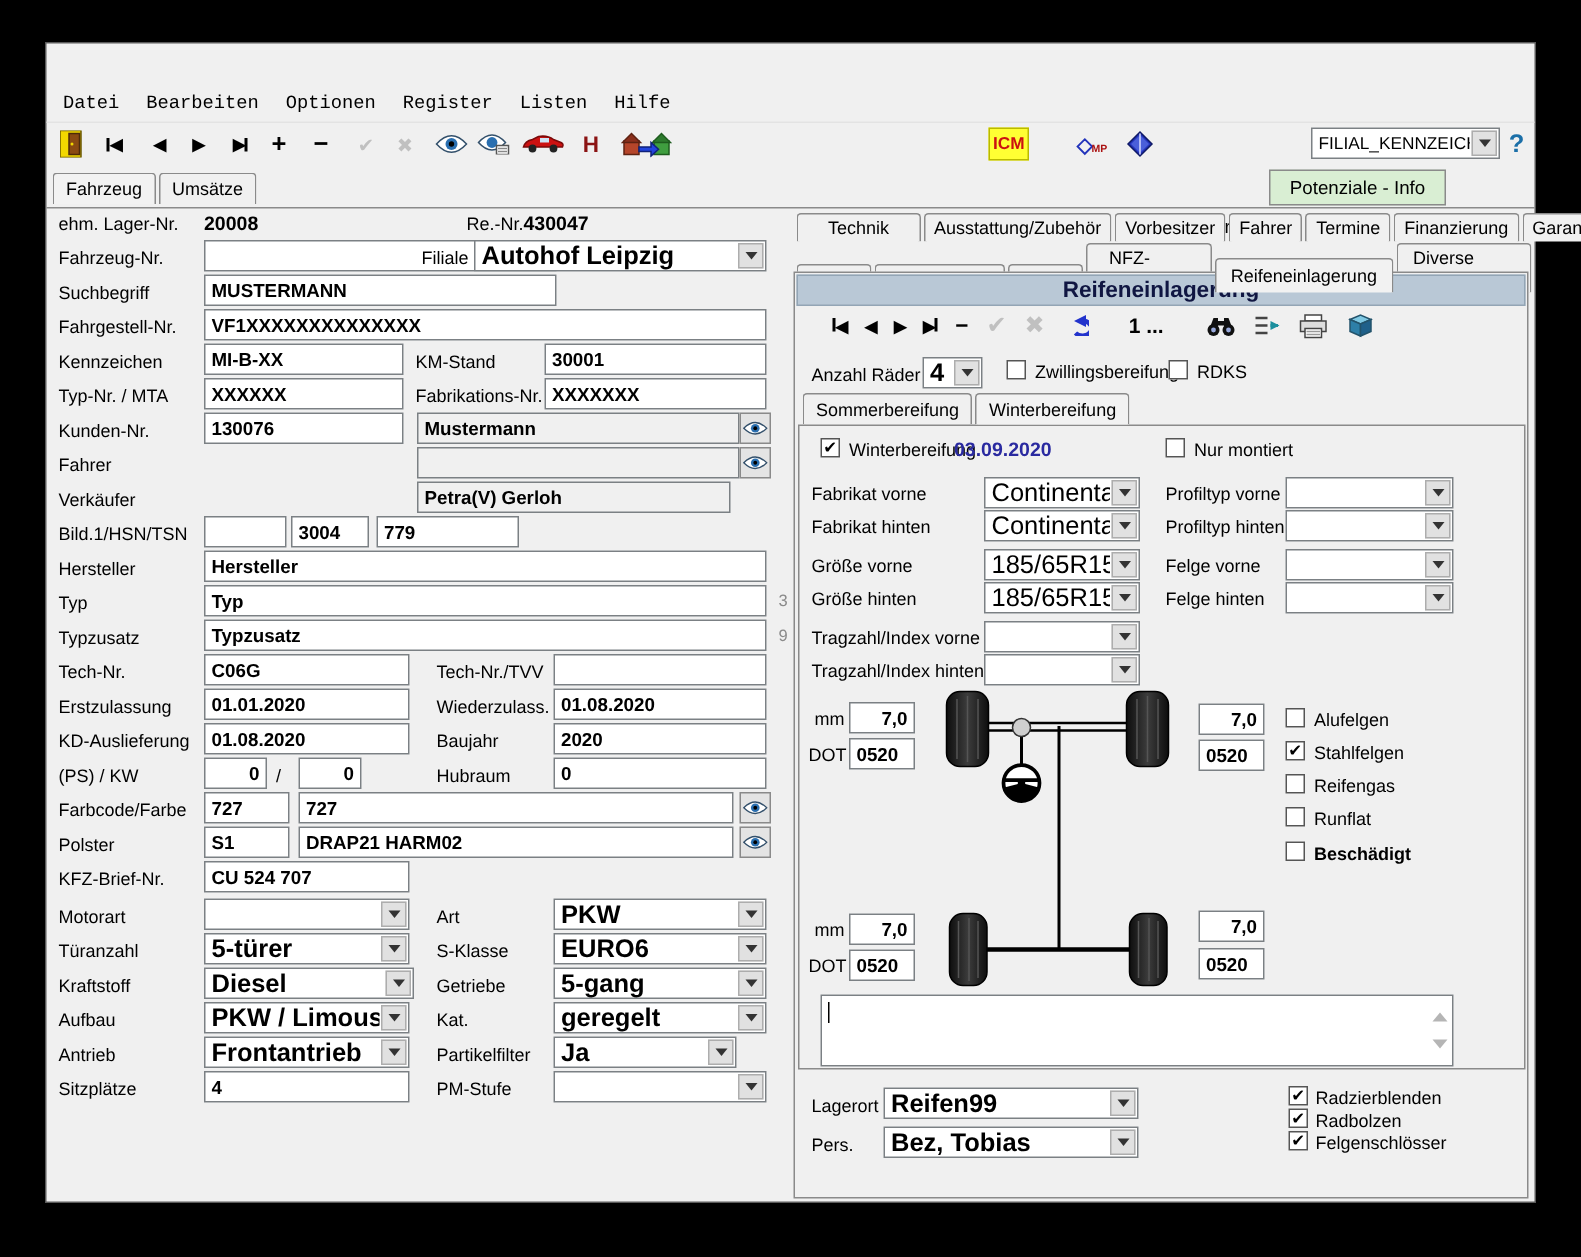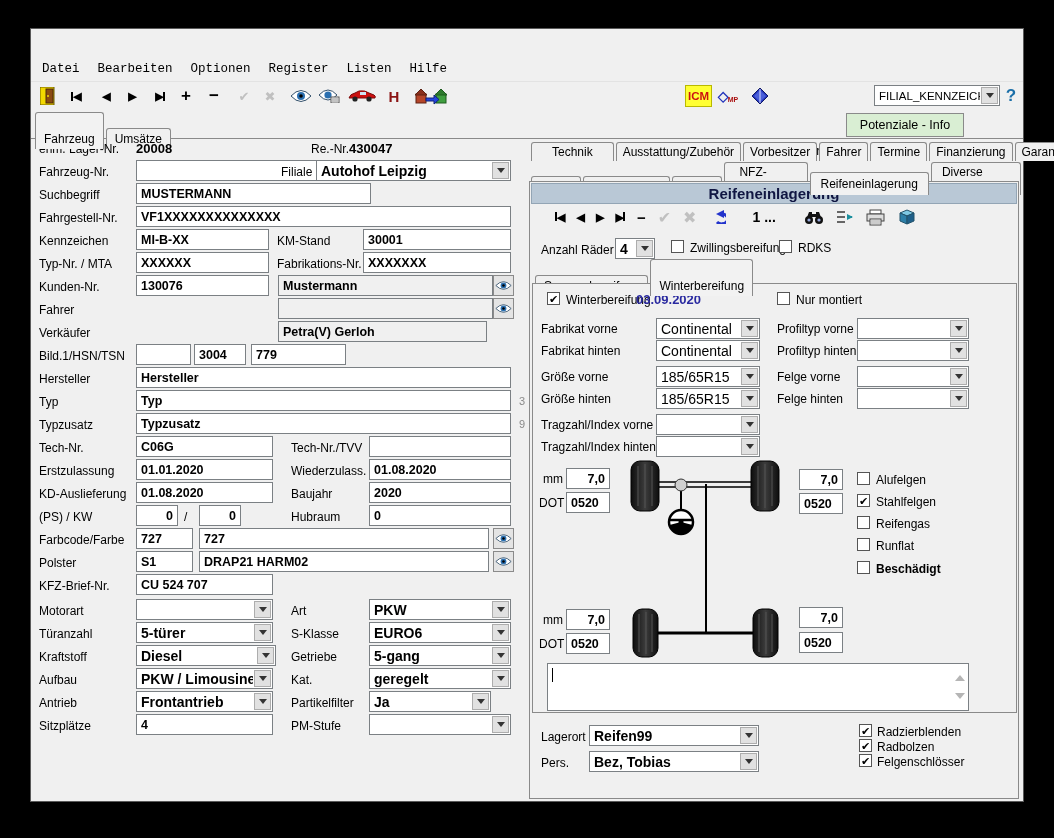--- a/index.html
+++ b/index.html
@@ -26,32 +26,32 @@
   .nav{font-size:11px;font-weight:bold;letter-spacing:-1px;}
   .dis{color:#c0c0c0;}
   .plusminus{font-size:17px;font-weight:bold;}
   .icm{background:#ffff33;color:#cc1111;font-weight:bold;font-size:11.5px;border:1px solid #b9b900;padding:1px 2px;}
   .mpico{color:#2233bb;font-size:14px;font-weight:bold;}
   .mpsub{color:#aa1111;font-size:7px;font-weight:bold;margin-left:-1px;margin-top:7px;}
   .hmark{color:#8b1414;font-weight:bold;font-size:15px;}
   .helpq{color:#1b6fa8;font-weight:bold;font-size:17px;}
   
   .tab{display:inline-flex;align-items:center;padding:3px 8px 3px 8px;font-size:12px;color:#000;background:#f0f0f0;border:1px solid #8a8a8a;border-bottom:none;border-radius:3px 3px 0 0;margin-right:2px;position:relative;}
-  .tab.on{padding-top:19px;margin-top:-3px;z-index:5;background:#f2f2f2;}
+  .tab.on{padding-top:3px;margin-top:-3px;z-index:5;background:#f2f2f2;}
   .sepline{position:absolute;background:#8a8a8a;}
   .potbtn{position:absolute;left:815px;top:84px;width:118px;height:24px;background:#d9eed3;border:1px solid #8a8a8a;display:flex;align-items:center;justify-content:center;font-size:12.5px;color:#000;}
   
   .lb{position:absolute;font-size:12px;color:#000;white-space:nowrap;}
   .lbg{position:absolute;font-size:11px;color:#8a8a8a;white-space:nowrap;}
   .stat{position:absolute;font-size:13px;font-weight:bold;color:#000;white-space:nowrap;}
   .tb{position:absolute;height:21px;border:1px solid #7b8084;background:#fff;font-family:"Liberation Sans",sans-serif;font-size:12.5px;font-weight:bold;color:#000;padding:1px 4px;}
   .tb.ro{background:#f0f0f0;}
   .ra{text-align:right;}
   .dd{position:absolute;height:21px;border:1px solid #7b8084;background:#fff;display:flex;align-items:center;}
-  .dv{flex:1;font-size:14px;font-weight:bold;color:#000;padding:0 4px;white-space:nowrap;overflow:hidden;}
+  .dv{flex:1;font-size:17px;font-weight:bold;color:#000;padding:0 4px;white-space:nowrap;overflow:hidden;}
   .dab{width:17px;height:17px;margin:1px;background:#e1e1e1;border:1px solid #adadad;display:flex;align-items:center;justify-content:center;}
   .dab::after{content:'';border:4px solid transparent;border-top:5px solid #333;margin-top:4px;}
   .cb{position:absolute;width:13px;height:13px;border:1px solid #555;background:#fff;font-size:11px;line-height:12px;text-align:center;color:#000;}
   .eyebtn{position:absolute;width:21px;height:21px;background:#e4e4e4;border:1px solid #8a8a8a;display:flex;align-items:center;justify-content:center;}
   .hdrbar{position:absolute;background:#b9c8d6;border:1px solid #93a5b5;display:flex;align-items:center;justify-content:center;font-size:15px;font-weight:bold;color:#101642;}
   .panel{position:absolute;border:1px solid #8a8a8a;background:#f0f0f0;}
   .navdate{color:#2a2aa0;font-weight:bold;font-size:13px;}
   .recnav{font-size:14px;font-weight:bold;color:#000;}
   .ta{position:absolute;border:1px solid #7b8084;background:#fff;}
   .caret{position:absolute;left:4px;top:4px;width:1px;height:14px;background:#000;}
@@ -129,21 +129,21 @@
     <span class="tbtn hmark" style="left:355px;width:16px">H</span>
     <span class="tbtn" style="left:382px;width:36px">
       <svg width="34" height="18" viewBox="0 0 34 18">
             <rect x="2" y="7" width="10" height="9" fill="#b5452a" stroke="#5e2212"></rect>
             <path d="M1 8 L7 2 L13 8Z" fill="#8a2f1c" stroke="#5e2212"></path>
             <rect x="22" y="7" width="10" height="9" fill="#3f9e3f" stroke="#1e5c1e"></rect>
             <path d="M21 8 L27 2 L33 8Z" fill="#2d7a2d" stroke="#1e5c1e"></path>
             <path d="M12 11 L20 11 L20 8 L25 12.5 L20 17 L20 14 L12 14Z" fill="#2244dd" stroke="#10227a"></path>
           </svg>
     </span>
-    <span class="tbtn icm" style="left:654px">ICM</span>
+    <span class="tbtn icm" style="left:628px">ICM</span>
     <span class="tbtn" style="left:684px;width:26px">
           <span class="mpico">◇</span>
           <span class="mpsub">MP</span>
         </span>
     <span class="tbtn" style="left:718px;width:22px">
       <svg width="18" height="18" viewBox="0 0 18 18">
             <path d="M9 1 L17 9 L9 17 L1 9Z" fill="#2233bb" stroke="#101a66"></path>
             <path d="M9 3 L15 9 L9 15 L3 9Z" fill="#4a5fd9"></path>
             <line x1="9" y1="2" x2="9" y2="16" stroke="#d8ddff"></line>
           </svg>

